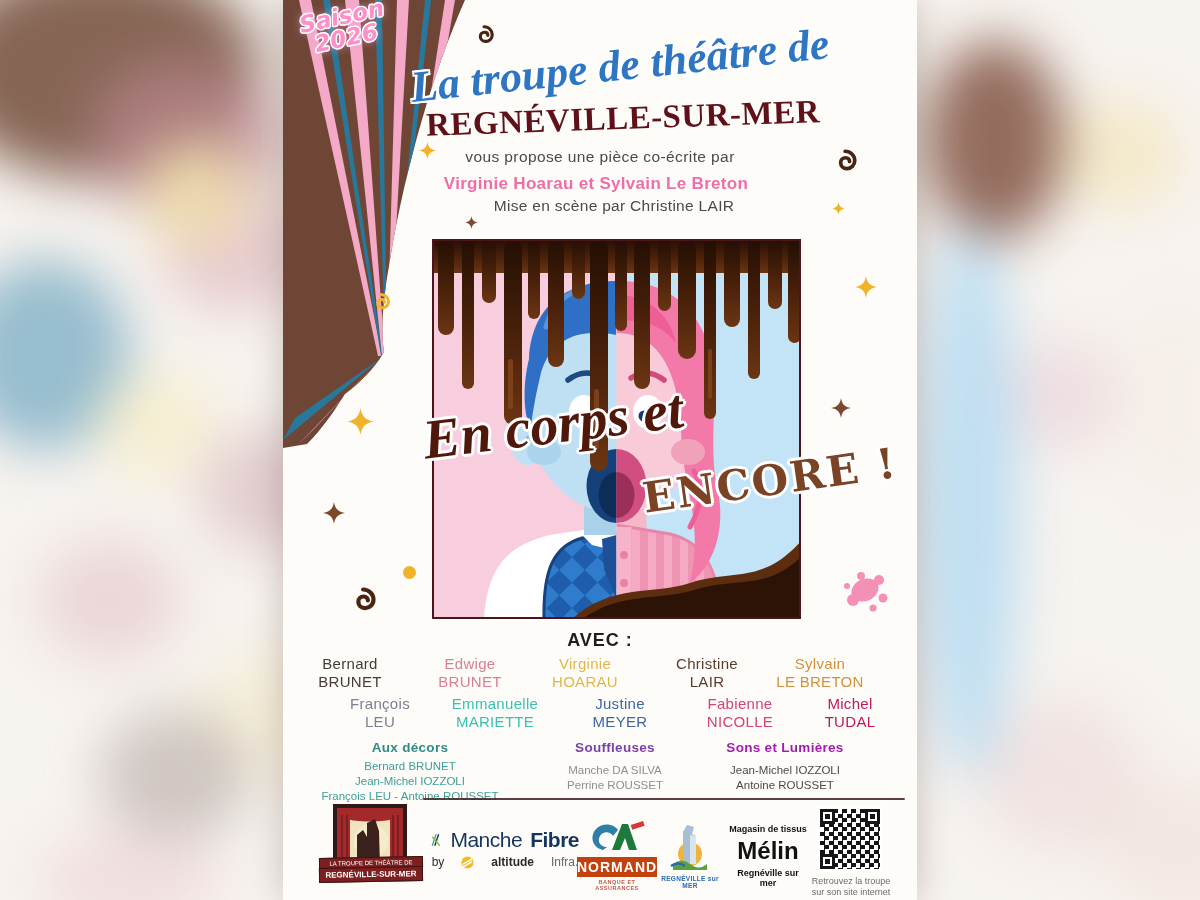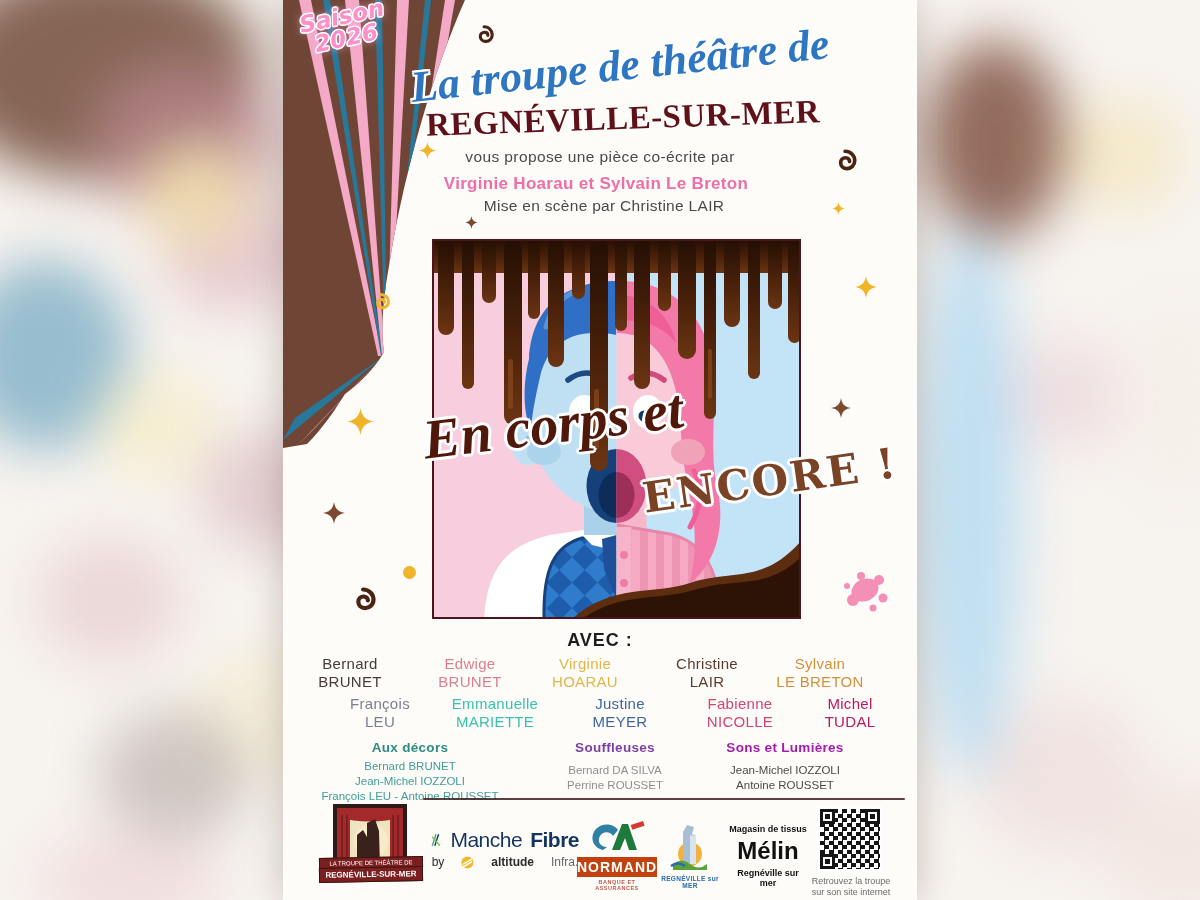--- a/index.html
+++ b/index.html
@@ -21,21 +21,21 @@
          text-shadow:-1.5px 0 #fff,1.5px 0 #fff,0 -1.5px #fff,0 1.5px #fff,
                      -1px -1px #fff,1px 1px #fff,-1px 1px #fff,1px -1px #fff,0 0 9px #ffaede;}
   
   .title-script{left:20px;top:40px;width:634px;transform:rotate(-6deg);
       font-family:"Liberation Serif",serif;font-style:italic;font-weight:bold;font-size:44px;
       text-shadow:-2px 0 #fff,2px 0 #fff,0 -2px #fff,0 2px #fff,-2px -2px #fff,2px 2px #fff,-2px 2px #fff,2px -2px #fff;}
   .title-main{left:30px;top:100px;width:620px;transform:rotate(-2deg);
       font-family:"Liberation Serif",serif;font-weight:bold;font-size:33px;letter-spacing:.5px;}
   .intro1{left:0;top:148px;width:634px;font-size:15.5px;letter-spacing:.4px;}
   .intro2{left:0;top:174px;width:626px;font-size:17px;font-weight:bold;letter-spacing:.3px;}
-  .intro3{left:4px;top:197px;width:634px;font-size:15.5px;letter-spacing:.3px;}
+  .intro3{left:14px;top:197px;width:634px;font-size:15.5px;letter-spacing:.3px;}
   
   .illu{left:149px;top:239px;width:369px;height:380px;}
   .illu svg{display:block;width:100%;height:100%;}
   
   .play-script{left:60px;top:392px;width:420px;transform:rotate(-7deg);text-align:center;
       font-family:"Liberation Serif",serif;font-style:italic;font-weight:bold;font-size:56px;
       text-shadow:-3px 0 #fff,3px 0 #fff,0 -3px #fff,0 3px #fff,-2px -2px #fff,2px 2px #fff,-2px 2px #fff,2px -2px #fff;}
   .play-block{left:352px;top:456px;width:270px;transform:rotate(-8deg);text-align:center;
       font-family:"DejaVu Serif",serif;font-weight:bold;font-size:42px;letter-spacing:2px;
       text-shadow:-3px 0 #fff,3px 0 #fff,0 -3px #fff,0 3px #fff,-2px -2px #fff,2px 2px #fff,-2px 2px #fff,2px -2px #fff;}
@@ -323,21 +323,21 @@
     <div class="h" style="color: rgb(47, 140, 133);">Aux décors</div>
     <div class="n" style="color: rgb(62, 158, 150);">
       <div>Bernard BRUNET</div>
       <div>Jean-Michel IOZZOLI</div>
       <div>François LEU - Antoine ROUSSET</div>
     </div>
   </div>
   <div class="cred" style="left:252px;top:740px;width:160px">
     <div class="h" style="color: rgb(123, 63, 165);">Souffleuses</div>
     <div class="n" style="margin-top: 8px; color: rgb(143, 143, 143);">
-      <div>Bernard DA SILVA</div>
+      <div>Manche DA SILVA</div>
       <div>Perrine ROUSSET</div>
     </div>
   </div>
   <div class="cred" style="left:407px;top:740px;width:190px">
     <div class="h" style="color: #a21caf;">Sons et Lumières</div>
     <div class="n" style="margin-top: 8px; color: rgb(79, 74, 72);">
       <div>Jean-Michel IOZZOLI</div>
       <div>Antoine ROUSSET</div>
     </div>
   </div>

